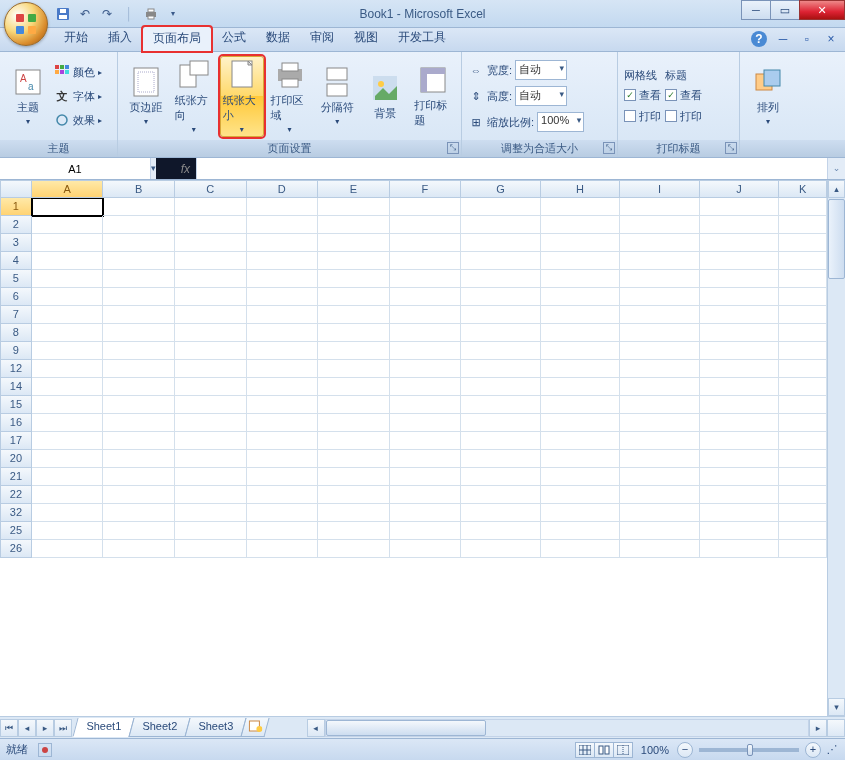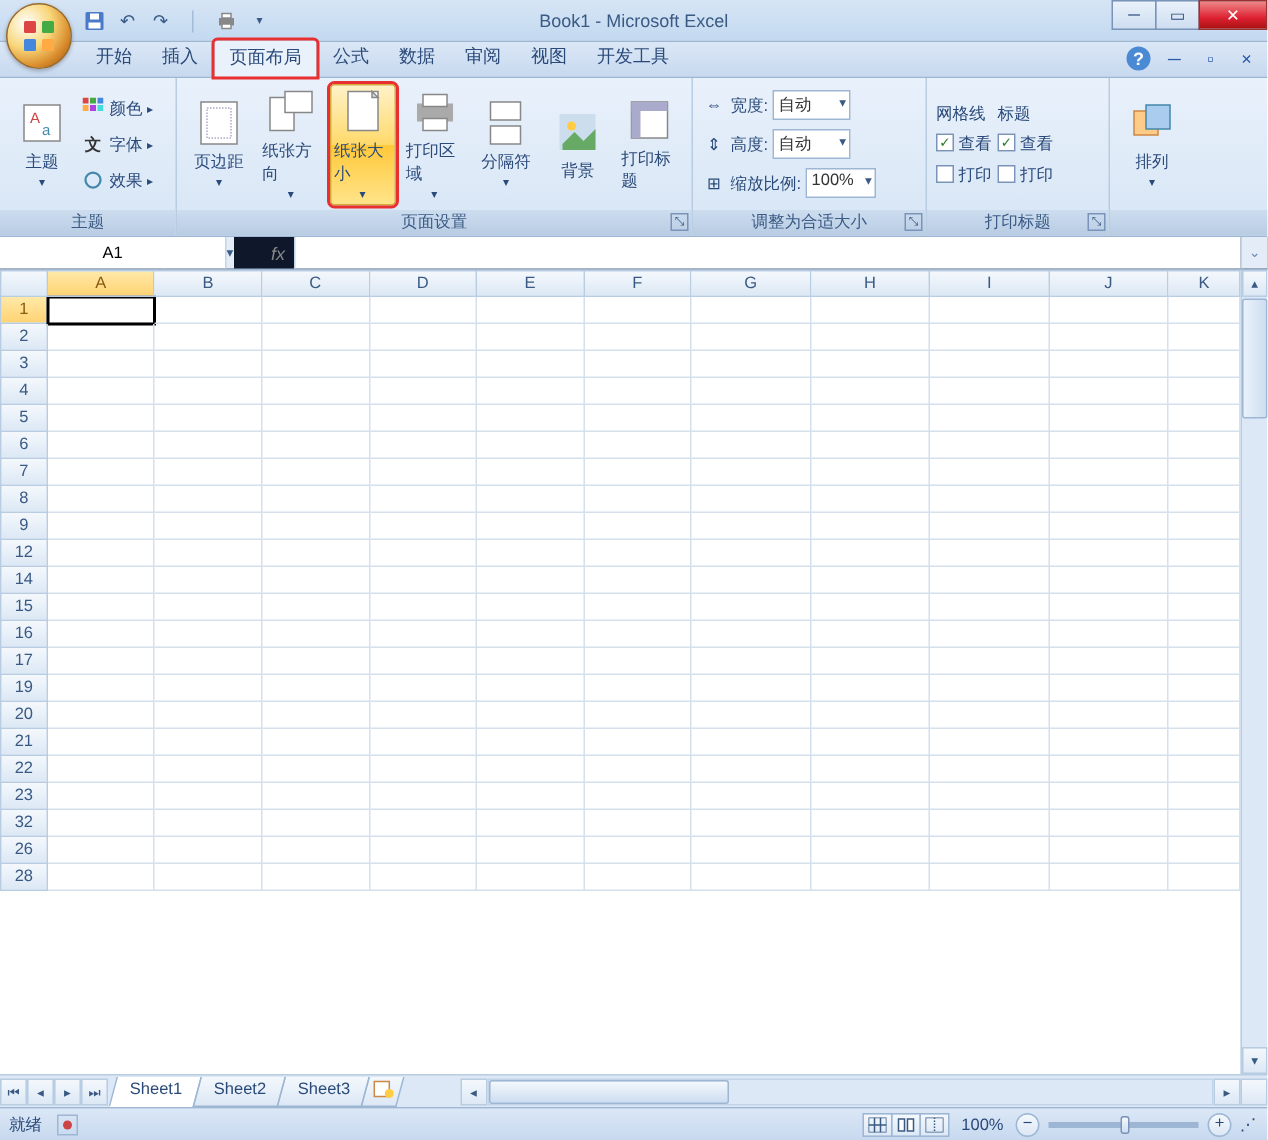--- a/index.html
+++ b/index.html
@@ -565,34 +565,20 @@
           <div class="cell" style="width: 72px;"></div>
           <div class="cell" style="width: 72px;"></div>
           <div class="cell" style="width: 72px;"></div>
           <div class="cell" style="width: 80px;"></div>
           <div class="cell" style="width: 80px;"></div>
           <div class="cell" style="width: 80px;"></div>
           <div class="cell" style="width: 80px;"></div>
           <div class="cell" style="width: 48px;"></div>
         </div>
         <div class="row">
-          <div class="rh">19</div>
-          <div class="cell" style="width: 72px;"></div>
-          <div class="cell" style="width: 72px;"></div>
-          <div class="cell" style="width: 72px;"></div>
-          <div class="cell" style="width: 72px;"></div>
-          <div class="cell" style="width: 72px;"></div>
-          <div class="cell" style="width: 72px;"></div>
-          <div class="cell" style="width: 80px;"></div>
-          <div class="cell" style="width: 80px;"></div>
-          <div class="cell" style="width: 80px;"></div>
-          <div class="cell" style="width: 80px;"></div>
-          <div class="cell" style="width: 48px;"></div>
-        </div>
-        <div class="row">
           <div class="rh">20</div>
           <div class="cell" style="width: 72px;"></div>
           <div class="cell" style="width: 72px;"></div>
           <div class="cell" style="width: 72px;"></div>
           <div class="cell" style="width: 72px;"></div>
           <div class="cell" style="width: 72px;"></div>
           <div class="cell" style="width: 72px;"></div>
           <div class="cell" style="width: 80px;"></div>
           <div class="cell" style="width: 80px;"></div>
           <div class="cell" style="width: 80px;"></div>
@@ -621,63 +607,49 @@
           <div class="cell" style="width: 72px;"></div>
           <div class="cell" style="width: 72px;"></div>
           <div class="cell" style="width: 72px;"></div>
           <div class="cell" style="width: 80px;"></div>
           <div class="cell" style="width: 80px;"></div>
           <div class="cell" style="width: 80px;"></div>
           <div class="cell" style="width: 80px;"></div>
           <div class="cell" style="width: 48px;"></div>
         </div>
         <div class="row">
-          <div class="rh">23</div>
-          <div class="cell" style="width: 72px;"></div>
-          <div class="cell" style="width: 72px;"></div>
-          <div class="cell" style="width: 72px;"></div>
-          <div class="cell" style="width: 72px;"></div>
-          <div class="cell" style="width: 72px;"></div>
-          <div class="cell" style="width: 72px;"></div>
-          <div class="cell" style="width: 80px;"></div>
-          <div class="cell" style="width: 80px;"></div>
-          <div class="cell" style="width: 80px;"></div>
-          <div class="cell" style="width: 80px;"></div>
-          <div class="cell" style="width: 48px;"></div>
-        </div>
-        <div class="row">
           <div class="rh">32</div>
           <div class="cell" style="width: 72px;"></div>
           <div class="cell" style="width: 72px;"></div>
           <div class="cell" style="width: 72px;"></div>
           <div class="cell" style="width: 72px;"></div>
           <div class="cell" style="width: 72px;"></div>
           <div class="cell" style="width: 72px;"></div>
           <div class="cell" style="width: 80px;"></div>
           <div class="cell" style="width: 80px;"></div>
           <div class="cell" style="width: 80px;"></div>
           <div class="cell" style="width: 80px;"></div>
           <div class="cell" style="width: 48px;"></div>
         </div>
         <div class="row">
+          <div class="rh">25</div>
+          <div class="cell" style="width: 72px;"></div>
+          <div class="cell" style="width: 72px;"></div>
+          <div class="cell" style="width: 72px;"></div>
+          <div class="cell" style="width: 72px;"></div>
+          <div class="cell" style="width: 72px;"></div>
+          <div class="cell" style="width: 72px;"></div>
+          <div class="cell" style="width: 80px;"></div>
+          <div class="cell" style="width: 80px;"></div>
+          <div class="cell" style="width: 80px;"></div>
+          <div class="cell" style="width: 80px;"></div>
+          <div class="cell" style="width: 48px;"></div>
+        </div>
+        <div class="row">
           <div class="rh">26</div>
-          <div class="cell" style="width: 72px;"></div>
-          <div class="cell" style="width: 72px;"></div>
-          <div class="cell" style="width: 72px;"></div>
-          <div class="cell" style="width: 72px;"></div>
-          <div class="cell" style="width: 72px;"></div>
-          <div class="cell" style="width: 72px;"></div>
-          <div class="cell" style="width: 80px;"></div>
-          <div class="cell" style="width: 80px;"></div>
-          <div class="cell" style="width: 80px;"></div>
-          <div class="cell" style="width: 80px;"></div>
-          <div class="cell" style="width: 48px;"></div>
-        </div>
-        <div class="row">
-          <div class="rh">28</div>
           <div class="cell" style="width: 72px;"></div>
           <div class="cell" style="width: 72px;"></div>
           <div class="cell" style="width: 72px;"></div>
           <div class="cell" style="width: 72px;"></div>
           <div class="cell" style="width: 72px;"></div>
           <div class="cell" style="width: 72px;"></div>
           <div class="cell" style="width: 80px;"></div>
           <div class="cell" style="width: 80px;"></div>
           <div class="cell" style="width: 80px;"></div>
           <div class="cell" style="width: 80px;"></div>

